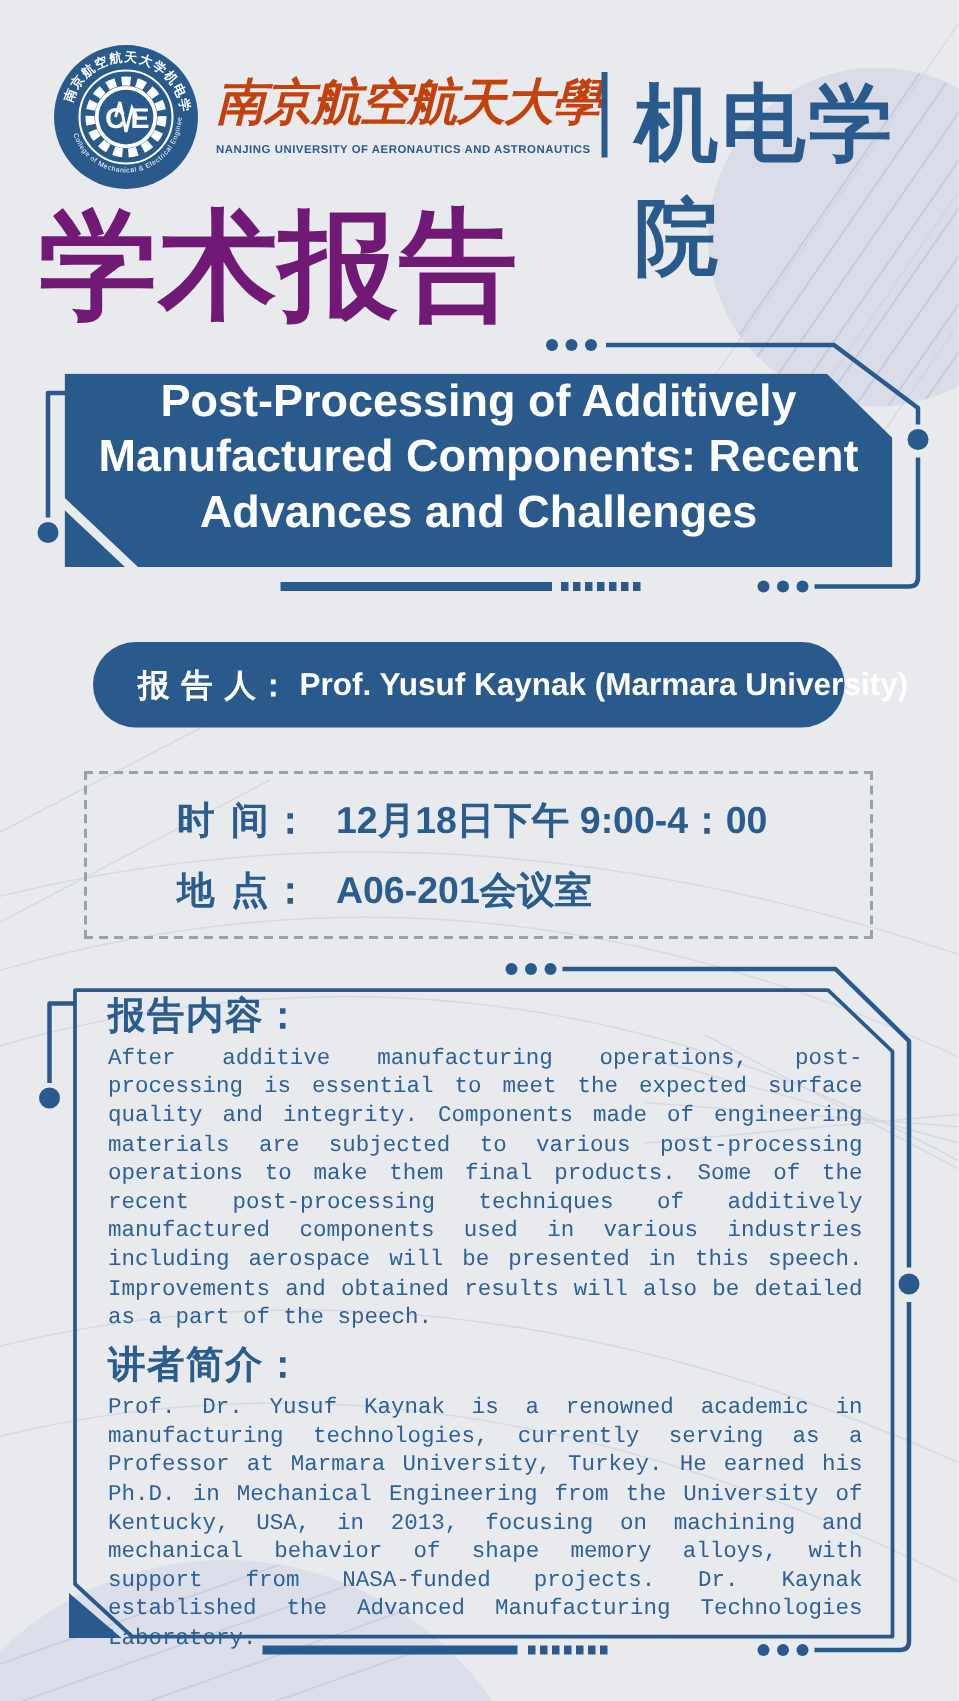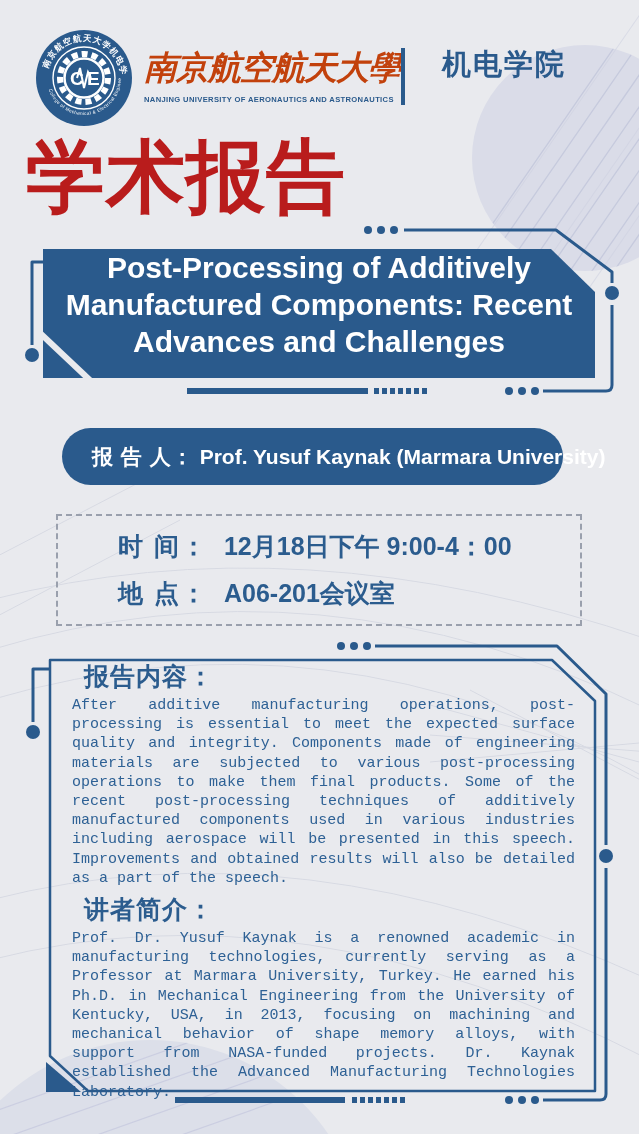--- a/index.html
+++ b/index.html
@@ -10,24 +10,24 @@
   svg{display:block;}
   .layer{position:absolute;left:0;top:0;width:639px;height:1134px;pointer-events:none;}
 
   
   .logo{position:absolute;left:34px;top:28px;width:100px;height:100px;}
   .uni-block{position:absolute;left:144px;top:46px;width:260px;}
   .uni-cn{font-family:"DejaVu Serif",serif;font-style:italic;font-weight:bold;
           font-size:33px;color:#c2410c;letter-spacing:-1px;white-space:nowrap;}
   .uni-en{font-size:7.6px;font-weight:bold;color:#2a5a8c;letter-spacing:.35px;margin-top:4px;white-space:nowrap;}
   .divider{position:absolute;left:401px;top:48px;width:4px;height:57px;background:#2a5a8c;}
-  .college{position:absolute;left:442px;top:45px;font-size:29px;font-weight:900;color:#2a5a8c;letter-spacing:2px;}
+  .college{position:absolute;left:423px;top:45px;font-size:56px;font-weight:900;color:#2a5a8c;letter-spacing:2px;}
 
   .poster-title{position:absolute;left:26px;top:130px;font-size:79px;font-weight:900;
-                color:#b91c1c;letter-spacing:1px;line-height:1.18;text-align:center;}
+                color:#701a75;letter-spacing:1px;line-height:1.18;text-align:center;}
 
   
   .banner{position:absolute;left:43px;top:249px;width:552px;height:129px;background:#2a5a8c;
           clip-path:polygon(0 0,508px 0,100% 43px,100% 100%,0 100%);
           display:flex;align-items:flex-start;justify-content:center;}
   .banner-text{color:#ffffff;font-size:30px;font-weight:800;line-height:37px;text-align:center;
                width:100%;padding:0 14px;}
 
   
   .pill{position:absolute;left:62px;top:428px;width:501px;height:57px;background:#2a5a8c;
@@ -37,21 +37,21 @@
 
   
   .info-box{position:absolute;left:56px;top:514px;width:526px;height:112px;
             border:2px dashed #9aa0ad;box-sizing:border-box;display:flex;flex-direction:column;
             justify-content:center;gap:14px;padding-left:60px;color:#2b5c8e;font-weight:bold;font-size:25px;}
   .info-row{display:flex;align-items:baseline;white-space:nowrap;}
   .info-label{letter-spacing:2px;margin-right:16px;}
 
   
   .content{position:absolute;left:72px;top:660px;width:503px;color:#2e6195;}
-  .content h2{margin:0 0 3px 12px;font-size:25px;font-weight:800;color:#2b5c8e;letter-spacing:1px;}
+  .content h2{margin:0 0 3px 0;font-size:25px;font-weight:800;color:#2b5c8e;letter-spacing:1px;}
   .content p{margin:0 0 5px 0;font-size:15px;line-height:19.2px;text-align:justify;font-family:Liberation Mono, monospace;}
 </style>
 </head>
 <body>
 
 <div class="poster">
 
   <svg class="layer" viewBox="0 0 639 1134">
     <defs>
       <clipPath id="cTR">

